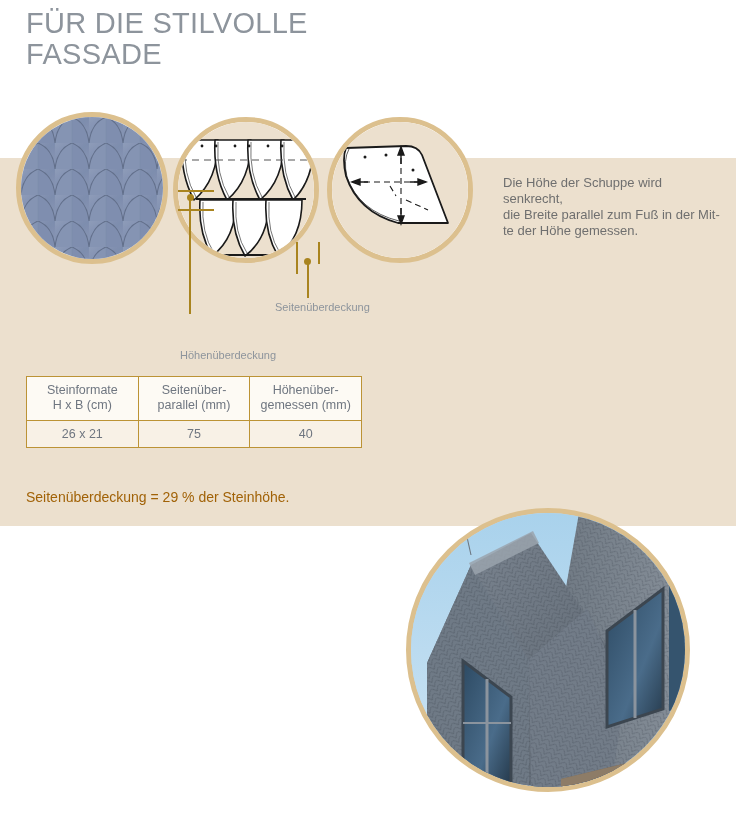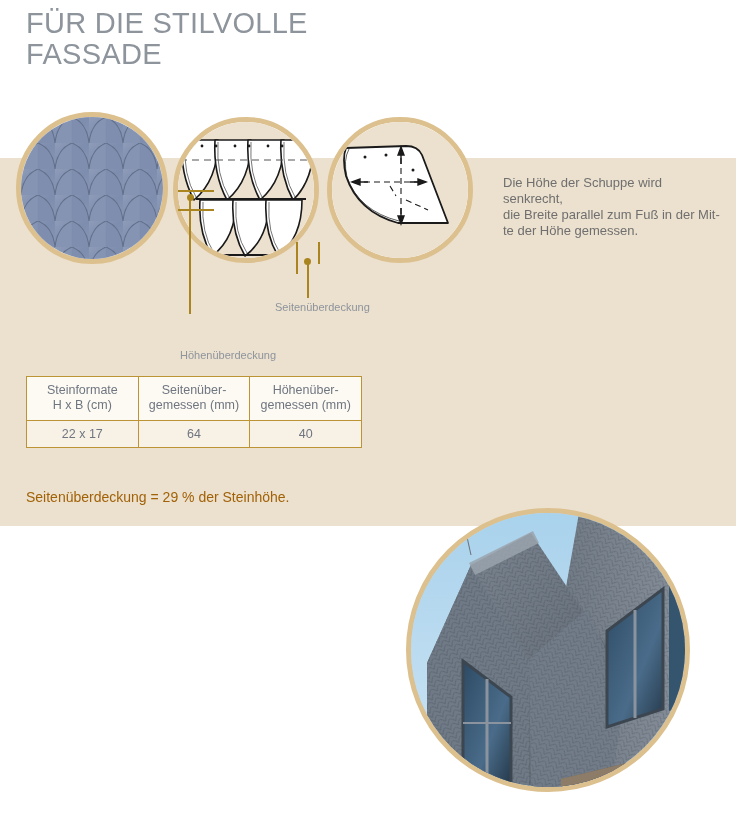--- a/index.html
+++ b/index.html
@@ -256,29 +256,29 @@
 <div class="side-text">Die Höhe der Schuppe wird senkrecht,
 die Breite parallel zum Fuß in der Mit-
 te der Höhe gemessen.</div>
 
 <table class="spec-table">
   <thead>
     <tr>
       <th>Steinformate
 H x B (cm)</th>
       <th>Seitenüber-
-gemessen (mm)</th>
+parallel (mm)</th>
       <th>Höhenüber-
 gemessen (mm)</th>
     </tr>
   </thead>
   <tbody>
     <tr>
-      <td>22 x 17</td>
-      <td>64</td>
+      <td>26 x 21</td>
+      <td>75</td>
       <td>40</td>
     </tr>
   </tbody>
 </table>
 
 <div class="table-note">Seitenüberdeckung = 29 % der Steinhöhe.</div>
 
 <div class="circle-photo">
   <svg width="274" height="274" viewBox="0 0 274 274">
     <defs>

